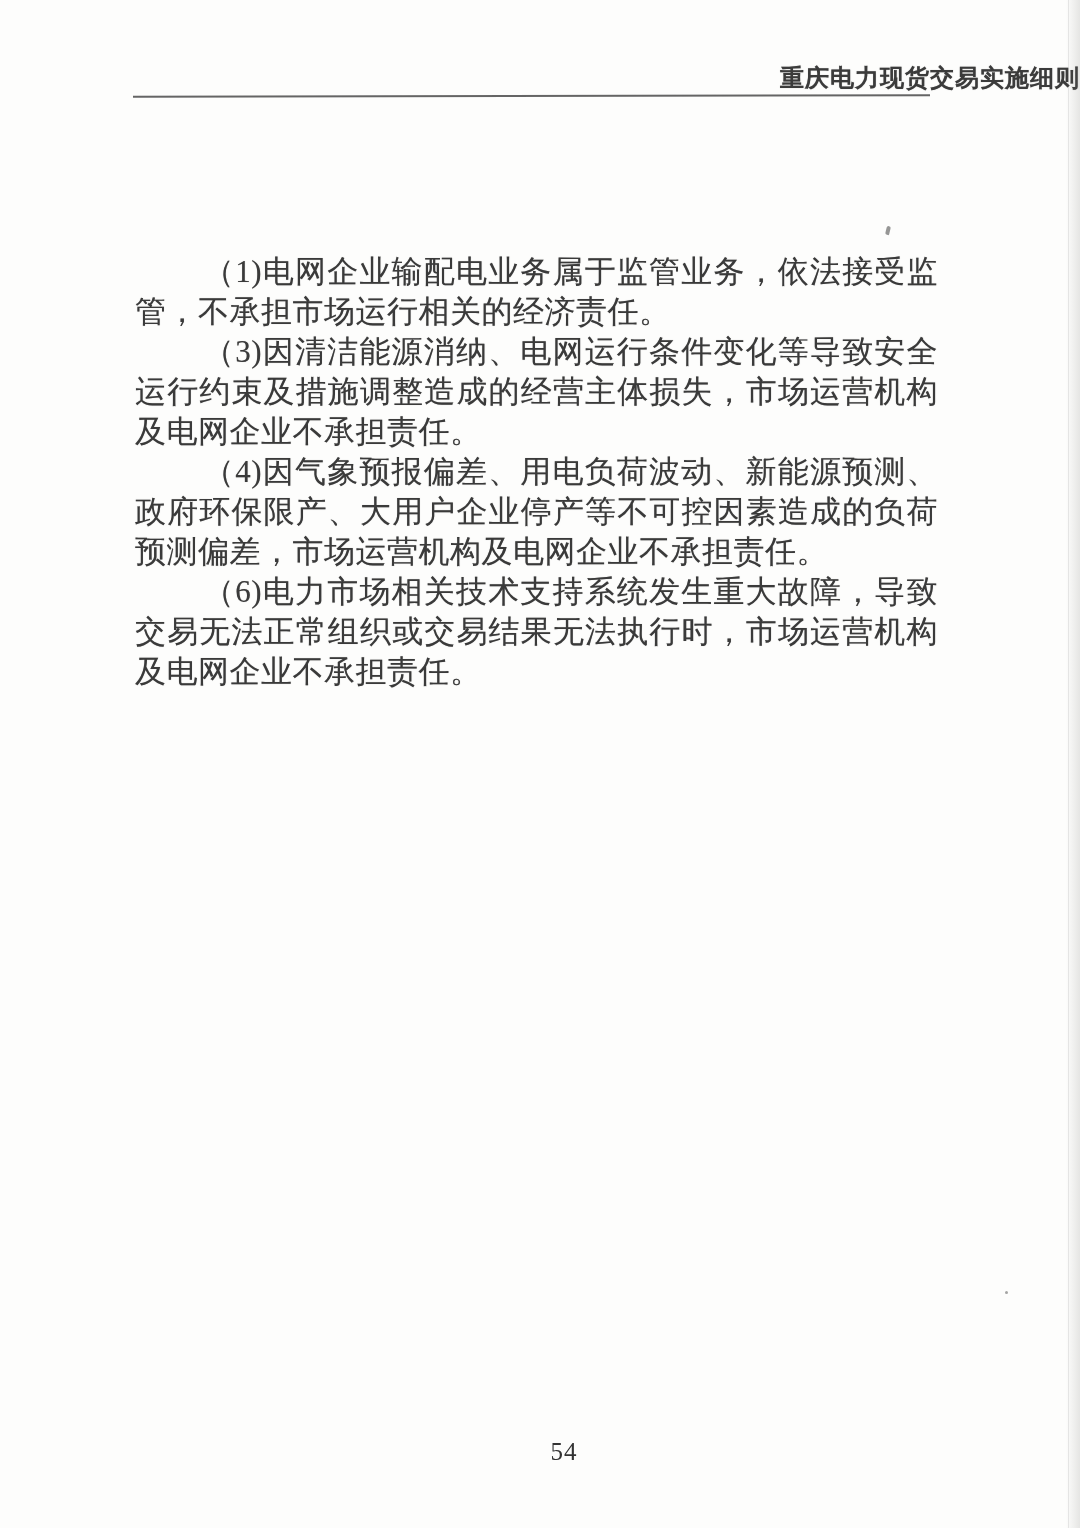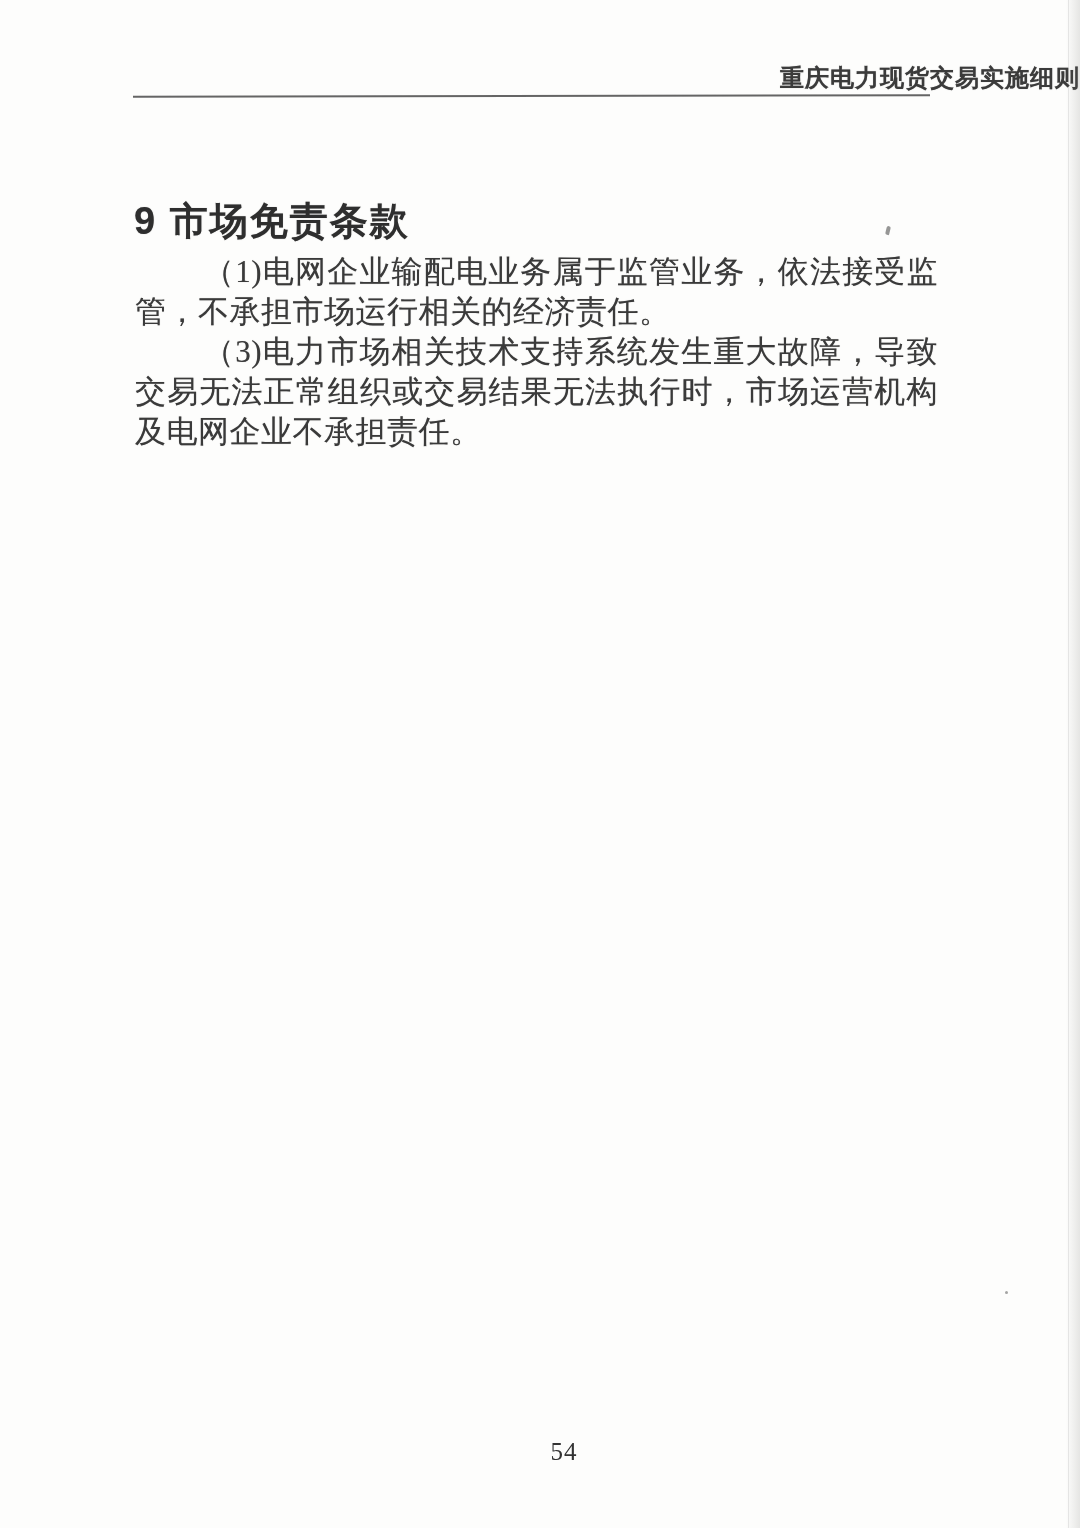--- a/index.html
+++ b/index.html
@@ -123,25 +123,26 @@
 </style>
 </head>
 <body>
 
 <div class="scan-page">
 
   <div class="doc-header-title">重庆电力现货交易实施细则</div>
 
   <div class="doc-header-rule"></div>
 
-  <div class="doc-section-heading">9 市场免责条款</div>
 
   <div class="doc-body">
     <p>（1)电网企业输配电业务属于监管业务，依法接受监管，不承担市场运行相关的经济责任。</p>
-    <p>（3)电力市场相关技术支持系统发生重大故障，导致交易无法正常组织或交易结果无法执行时，市场运营机构及电网企业不承担责任。</p>
+    <p>（3)因清洁能源消纳、电网运行条件变化等导致安全运行约束及措施调整造成的经营主体损失，市场运营机构及电网企业不承担责任。</p>
+    <p>（4)因气象预报偏差、用电负荷波动、新能源预测、政府环保限产、大用户企业停产等不可控因素造成的负荷预测偏差，市场运营机构及电网企业不承担责任。</p>
+    <p>（6)电力市场相关技术支持系统发生重大故障，导致交易无法正常组织或交易结果无法执行时，市场运营机构及电网企业不承担责任。</p>
   </div>
 
   <div class="page-number">54</div>
 
   <div class="edge-shadow-right"></div>
   <div class="edge-line-right"></div>
   <div class="speck-comma"></div>
   <div class="speck-dot"></div>
 
 </div>

